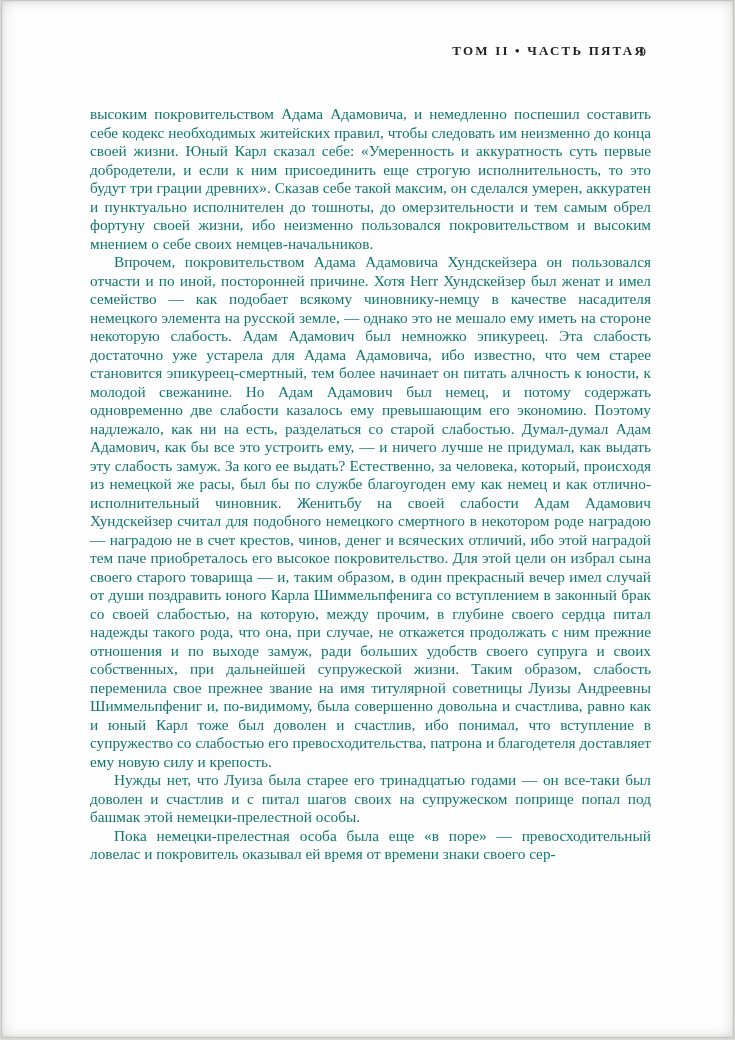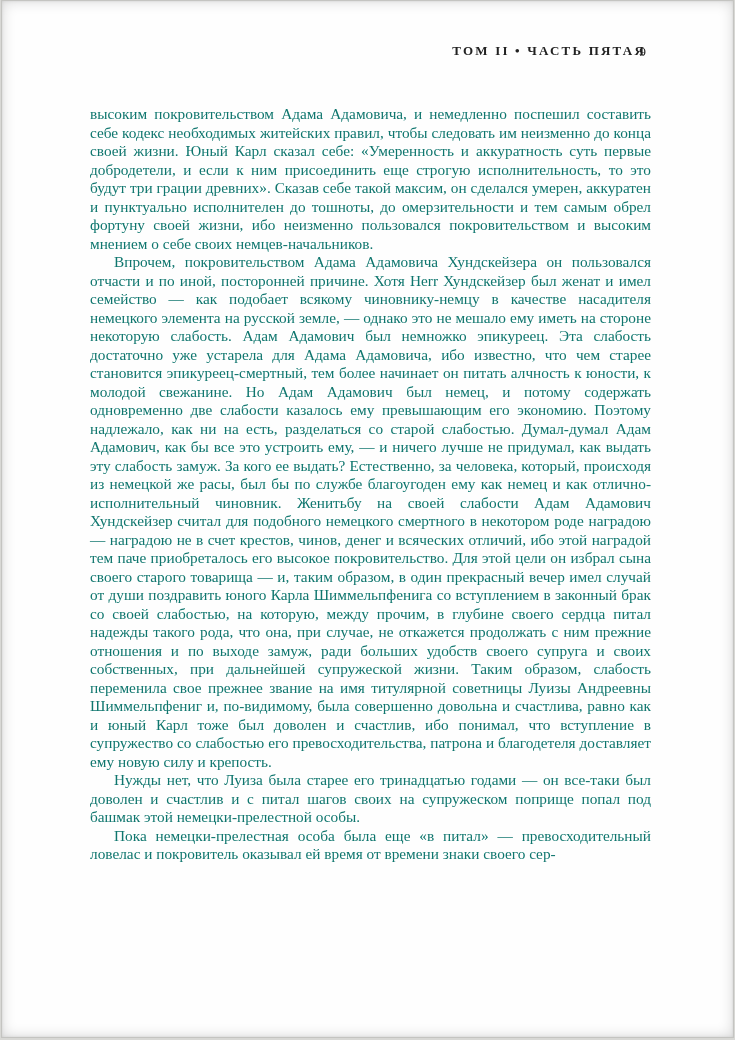--- a/index.html
+++ b/index.html
@@ -72,15 +72,15 @@
 
 <div class="page">
   <header class="running-head">
     <div class="head-title">ТОМ II • ЧАСТЬ ПЯТАЯ</div>
     <div class="page-number">9</div>
   </header>
   <main class="text-block">
     <p class="para no-indent">высоким покровительством Адама Адамовича, и немедленно поспешил составить себе кодекс необходимых житейских правил, чтобы следовать им неизменно до конца своей жизни. Юный Карл сказал себе: «Умеренность и аккуратность суть первые добродетели, и если к ним присоединить еще строгую исполнительность, то это будут три грации древних». Сказав себе такой максим, он сделался умерен, аккуратен и пунктуально исполнителен до тошноты, до омерзительности и тем самым обрел фортуну своей жизни, ибо неизменно пользовался покровительством и высоким мнением о себе своих немцев-начальников.</p>
     <p class="para indent">Впрочем, покровительством Адама Адамовича Хундскейзера он пользовался отчасти и по иной, посторонней причине. Хотя Herr Хундскейзер был женат и имел семейство — как подобает всякому чиновнику-немцу в качестве насадителя немецкого элемента на русской земле, — однако это не мешало ему иметь на стороне некоторую слабость. Адам Адамович был немножко эпикуреец. Эта слабость достаточно уже устарела для Адама Адамовича, ибо известно, что чем старее становится эпикуреец-смертный, тем более начинает он питать алчность к юности, к молодой свежанине. Но Адам Адамович был немец, и потому содержать одновременно две слабости казалось ему превышающим его экономию. Поэтому надлежало, как ни на есть, разделаться со старой слабостью. Думал-думал Адам Адамович, как бы все это устроить ему, — и ничего лучше не придумал, как выдать эту слабость замуж. За кого ее выдать? Естественно, за человека, который, происходя из немецкой же расы, был бы по службе благоугоден ему как немец и как отлично-исполнительный чиновник. Женитьбу на своей слабости Адам Адамович Хундскейзер считал для подобного немецкого смертного в некотором роде наградою — наградою не в счет крестов, чинов, денег и всяческих отличий, ибо этой наградой тем паче приобреталось его высокое покровительство. Для этой цели он избрал сына своего старого товарища — и, таким образом, в один прекрасный вечер имел случай от души поздравить юного Карла Шиммельпфенига со вступлением в законный брак со своей слабостью, на которую, между прочим, в глубине своего сердца питал надежды такого рода, что она, при случае, не откажется продолжать с ним прежние отношения и по выходе замуж, ради больших удобств своего супруга и своих собственных, при дальнейшей супружеской жизни. Таким образом, слабость переменила свое прежнее звание на имя титулярной советницы Луизы Андреевны Шиммельпфениг и, по-видимому, была совершенно довольна и счастлива, равно как и юный Карл тоже был доволен и счастлив, ибо понимал, что вступление в супружество со слабостью его превосходительства, патрона и благодетеля доставляет ему новую силу и крепость.</p>
     <p class="para indent">Нужды нет, что Луиза была старее его тринадцатью годами — он все-таки был доволен и счастлив и с питал шагов своих на супружеском поприще попал под башмак этой немецки-прелестной особы.</p>
-    <p class="para indent">Пока немецки-прелестная особа была еще «в питал» — превосходительный ловелас и покровитель оказывал ей время от времени знаки своего сер-</p>
+    <p class="para indent">Пока немецки-прелестная особа была еще «в поре» — превосходительный ловелас и покровитель оказывал ей время от времени знаки своего сер-</p>
   </main>
 </div>
 
 </body></html>

